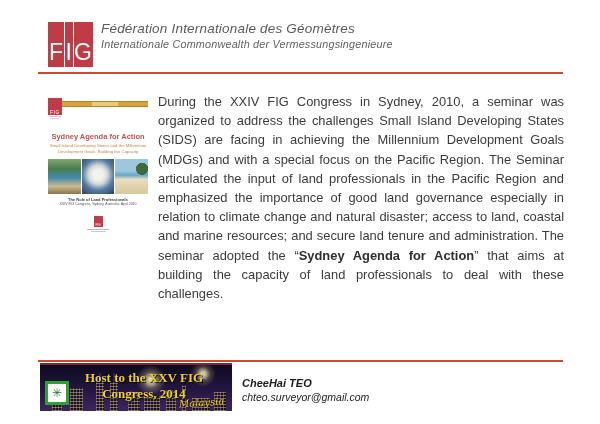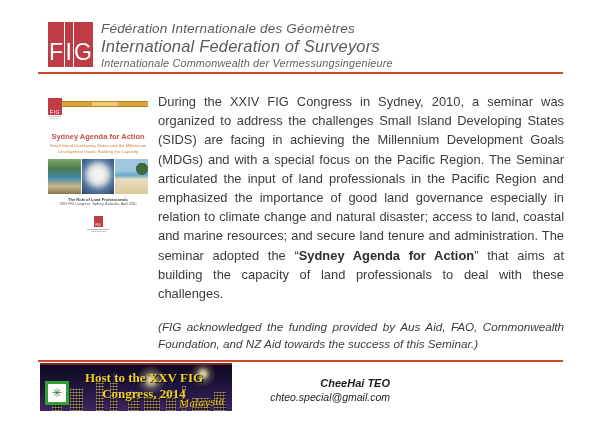--- a/index.html
+++ b/index.html
@@ -81,21 +81,21 @@
   .banner-title{position:absolute;left:18px;right:2px;top:5px;z-index:3;text-align:center;
                 font-family:"Liberation Serif",serif;font-weight:bold;font-size:13px;
                 color:#F2CE2B;text-shadow:1px 1px 1px #000;}
   .badge{position:absolute;left:5px;bottom:6px;z-index:3;width:24px;height:24px;background:#fff;
          border:3px solid #2FA12F;box-sizing:border-box;display:flex;align-items:center;justify-content:center;}
   .badge span{color:#2f7a2f;font-size:12px;line-height:1;}
   .banner-script{position:absolute;right:8px;bottom:3px;z-index:3;font-family:"DejaVu Serif",serif;
                  font-style:italic;font-size:10px;color:#F2CE2B;transform:rotate(-4deg);
                  text-shadow:0 0 2px #000;}
 
-  .contact{position:absolute;left:230px;top:376px;width:160px;text-align:right;color:#1d1d1d;}
+  .contact{position:absolute;left:242px;top:376px;width:160px;text-align:left;color:#1d1d1d;}
   .contact-name{font-size:11px;font-weight:bold;font-style:italic;line-height:14px;}
   .contact-email{font-size:10.5px;font-style:italic;line-height:14px;}
 
   .ww2012{position:absolute;left:385px;top:362px;width:192px;height:56px;}
   .ww-faint{position:absolute;left:55px;top:14px;width:132px;height:28px;opacity:.35;
             background:repeating-linear-gradient(90deg,rgba(150,150,150,.35) 0 3px,rgba(0,0,0,0) 3px 7px);
             border-radius:45% 45% 0 0 / 90% 90% 0 0;}
   .ww-logo{position:absolute;left:0;top:2px;}
   .ww-title{position:absolute;left:57px;top:6px;font-size:11.5px;color:#bcbcbc;letter-spacing:.4px;}
   .ww-dates{position:absolute;left:57px;top:22px;font-size:7.5px;font-weight:bold;color:#CF4A2C;}
@@ -108,21 +108,20 @@
 
   <div class="fig-logo">
     <span class="lt">F</span>
     <span class="bar"></span>
     <span class="lt">I</span>
     <span class="bar"></span>
     <span class="lt">G</span>
   </div>
   <div class="hdr-text">
     <div class="hdr-l1">Fédération Internationale des Géomètres</div>
-    <div class="hdr-l2">International Federation of Surveyors</div>
     <div class="hdr-l3">Internationale Commonwealth der Vermessungsingenieure</div>
   </div>
   <div class="divider top"></div>
 
   <div class="cover">
     <div class="cover-top">
       <div>
         <div class="mini-logo">FIG</div>
         <div class="mini-sub"></div>
         <div class="mini-sub2"></div>
@@ -145,21 +144,20 @@
       <div class="cap1">The Role of Land Professionals</div>
       <div class="cap2">XXIV FIG Congress, Sydney, Australia, April 2010</div>
     </div>
     <div class="cover-blogo">FIG</div>
     <div class="blogo-line1"></div>
     <div class="blogo-line2"></div>
   </div>
 
   <div class="body-text">
     <p class="main-para"><span>During the XXIV FIG Congress in Sydney, 2010, a seminar was organized to address the challenges Small Island Developing States (SIDS) are facing in achieving the Millennium Development Goals (MDGs) and with a special focus on the Pacific Region. The Seminar articulated the input of land professionals in the Pacific Region and emphasized the importance of good land governance especially in relation to climate change and natural disaster; access to land, coastal and marine resources; and secure land tenure and administration. The seminar adopted the “</span><b>Sydney Agenda for Action</b><span>” that aims at building the capacity of land professionals to deal with these challenges.</span></p>
-    <p class="fund-para">(FIG acknowledged the funding provided by Aus Aid, FAO, Commonwealth Foundation, and NZ Aid towards the success of this Seminar.)</p>
   </div>
 
   <div class="divider bottom"></div>
 
   <div class="banner">
     <div class="skyline">
       <div class="bld b1"></div>
       <div class="bld b2"></div>
       <div class="bld b3"></div>
       <div class="bld b4"></div>
@@ -176,17 +174,17 @@
     <div class="fw fw2"></div>
     <div class="badge">
         <span>✳</span>
       </div>
     <div class="banner-title">Host to the XXV FIG Congress, 2014</div>
     <div class="banner-script">Malaysia</div>
   </div>
 
   <div class="contact">
     <div class="contact-name">CheeHai TEO</div>
-    <div class="contact-email">chteo.special@gmail.com</div>
+    <div class="contact-email">chteo.surveyor@gmail.com</div>
   </div>
 
 
 </div>
 
 </body></html>

